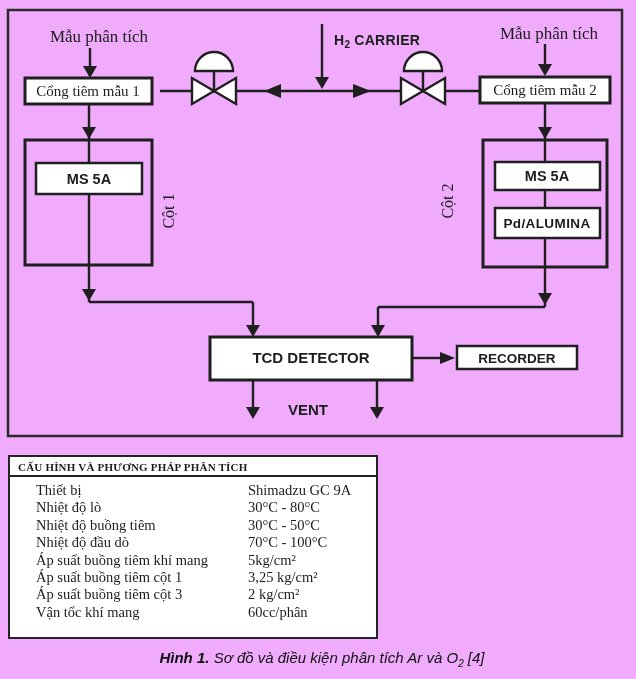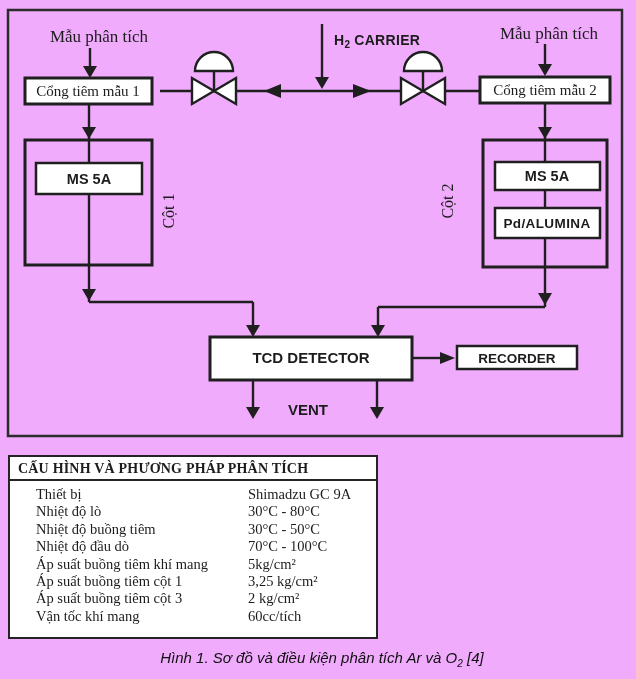--- a/index.html
+++ b/index.html
@@ -6,32 +6,32 @@
   body{width:636px;height:679px;position:relative;overflow:hidden;
        font-family:"Liberation Serif", serif;color:#1c1c1c;}
   .canvas{position:absolute;left:0;top:0;width:636px;height:679px;background:#f0abfc;}
   svg text{fill:#1c1c1c;}
   .serif-label{font-family:"Liberation Serif", serif;}
   .sans-label{font-family:"Liberation Sans", sans-serif;font-weight:700;}
   
   .cond-table{position:absolute;left:8px;top:455px;width:370px;height:184px;
       border:2px solid #242424;background:#fff;box-sizing:border-box;
       font-family:"Liberation Serif", serif;}
-  .cond-title{font-weight:bold;font-size:14px;letter-spacing:0.2px;
+  .cond-title{font-weight:bold;font-size:11px;letter-spacing:0.2px;
       padding:4px 4px 2px 8px;border-bottom:2px solid #242424;white-space:nowrap;}
   .cond-rows{padding-top:5px;}
   .cond-row{display:flex;font-size:14.5px;line-height:17.4px;white-space:nowrap;}
   .cond-row.gap-above{}
   .cond-label{width:212px;padding-left:26px;}
   .cond-value{flex:1;}
   
   .caption{position:absolute;left:0;top:649px;width:100%;text-align:center;
       font-family:"Liberation Sans", sans-serif;font-style:italic;font-size:15px;
       color:#101010;white-space:nowrap;}
-  .caption .cap-bold{font-weight:normal;margin-left:8px;}
+  .caption .cap-bold{font-weight:bold;margin-left:8px;}
   .caption sub{font-size:10px;}
 </style>
 </head>
 <body>
 
 <div class="canvas">
 
   <svg width="636" height="446" viewBox="0 0 636 446" style="position:absolute;left:0;top:0;">
 
     <rect x="8" y="10" width="614" height="426" fill="none" stroke="#2b2b2b" stroke-width="2.5"></rect>
@@ -144,21 +144,21 @@
       <div class="cond-row">
         <span class="cond-label">Áp suất buồng tiêm cột 1</span>
         <span class="cond-value">3,25 kg/cm²</span>
       </div>
       <div class="cond-row">
         <span class="cond-label">Áp suất buồng tiêm cột 3</span>
         <span class="cond-value">2 kg/cm²</span>
       </div>
       <div class="cond-row gap-above">
         <span class="cond-label">Vận tốc khí mang</span>
-        <span class="cond-value">60cc/tích</span>
+        <span class="cond-value">60cc/phân</span>
       </div>
     </div>
   </div>
 
   <div class="caption">
     <span class="cap-bold">Hình 1.</span><span> Sơ đồ và điều kiện phân tích Ar và O</span><sub>2</sub><span> [4]</span>
   </div>
 
 </div>
 

